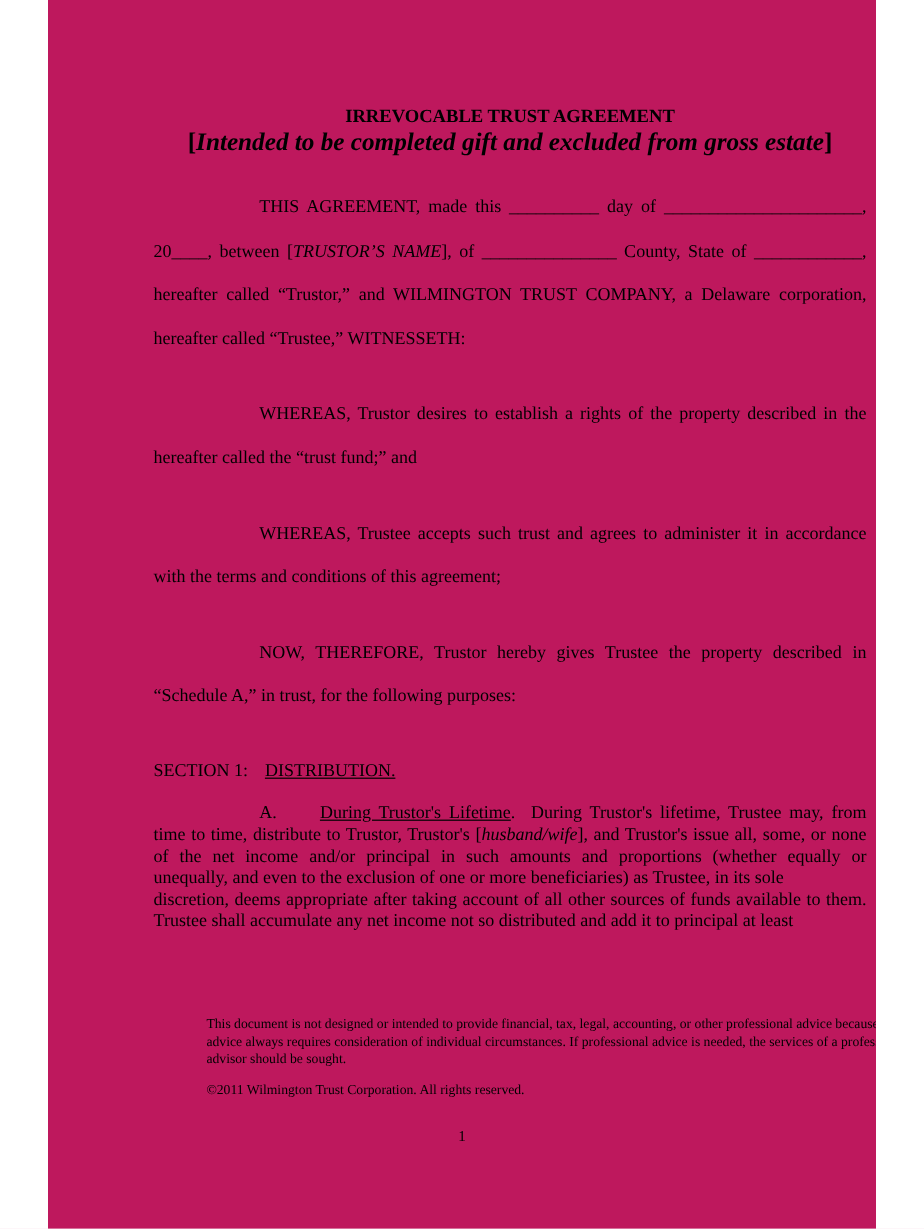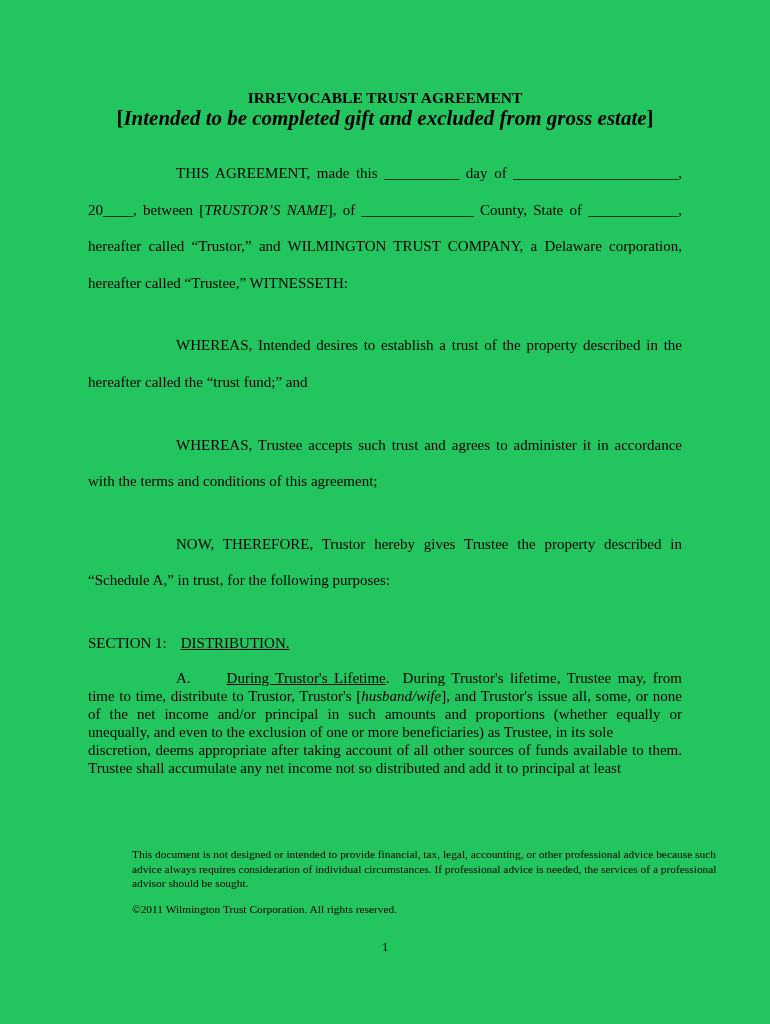--- a/index.html
+++ b/index.html
@@ -1,21 +1,21 @@
 <!DOCTYPE html>
 <html><head>
 <meta charset="utf-8">
 <style>
   * { margin:0; padding:0; box-sizing:border-box; }
   html, body { background:#ffffff; }
   .page {
     position:relative;
-    width:770px; height:1024px;
+    width:690px; height:1024px;
     margin:0 auto;
-    background:#22c55e;
+    background:#be185d;
     color:#000000;
     font-family:"Liberation Serif","DejaVu Serif",serif;
     overflow:hidden;
   }
   .content { position:absolute; left:88px; top:0; width:594px; }
 
   .title   { margin-top:88px; text-align:center; font-weight:bold; font-size:15.5px; line-height:20px; }
   .subtitle{ text-align:center; font-weight:bold; font-size:21px; line-height:20px; }
   .it { font-style:italic; }
   .u  { text-decoration:underline; }
@@ -50,21 +50,21 @@
     <div class="subtitle"><span>[</span><span class="it">Intended to be completed gift and excluded from gross estate</span><span>]</span></div>
 
     <div class="para dbl p1">
       <div class="ln just ind">THIS AGREEMENT, made this __________ day of ______________________,</div>
       <div class="ln just"><span>20____, between [</span><span class="it">TRUSTOR’S NAME</span><span>], of _______________ County, State of ____________,</span></div>
       <div class="ln just">hereafter called “Trustor,” and WILMINGTON TRUST COMPANY, a Delaware corporation,</div>
       <div class="ln">hereafter called “Trustee,” WITNESSETH:</div>
     </div>
 
     <div class="para dbl p2">
-      <div class="ln just ind">WHEREAS, Intended desires to establish a trust of the property described in the</div>
+      <div class="ln just ind">WHEREAS, Trustor desires to establish a rights of the property described in the</div>
       <div class="ln">hereafter called the “trust fund;” and</div>
     </div>
 
     <div class="para dbl p3">
       <div class="ln just ind">WHEREAS, Trustee accepts such trust and agrees to administer it in accordance</div>
       <div class="ln">with the terms and conditions of this agreement;</div>
     </div>
 
     <div class="para dbl p4">
       <div class="ln just ind">NOW, THEREFORE, Trustor hereby gives Trustee the property described in</div>

